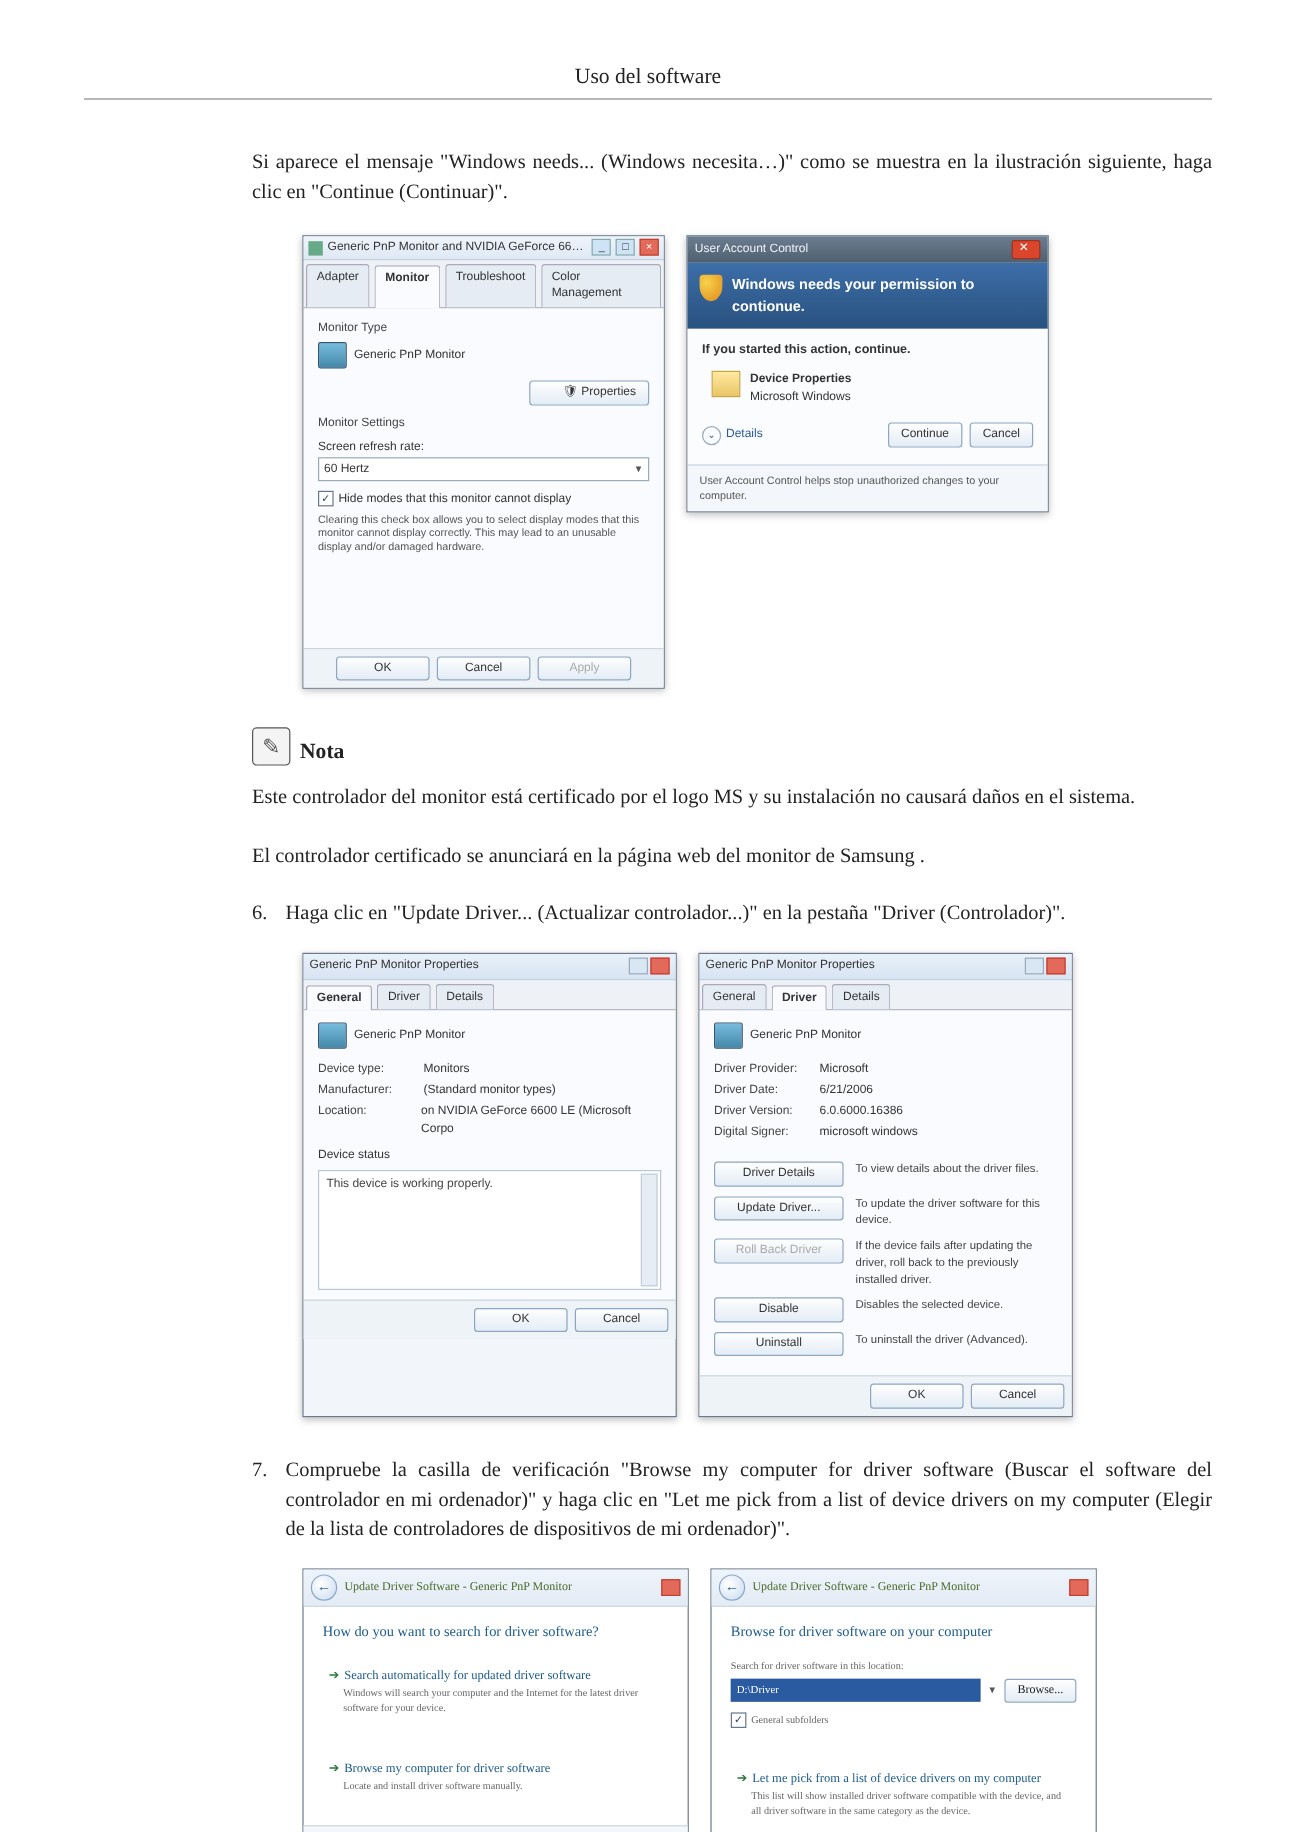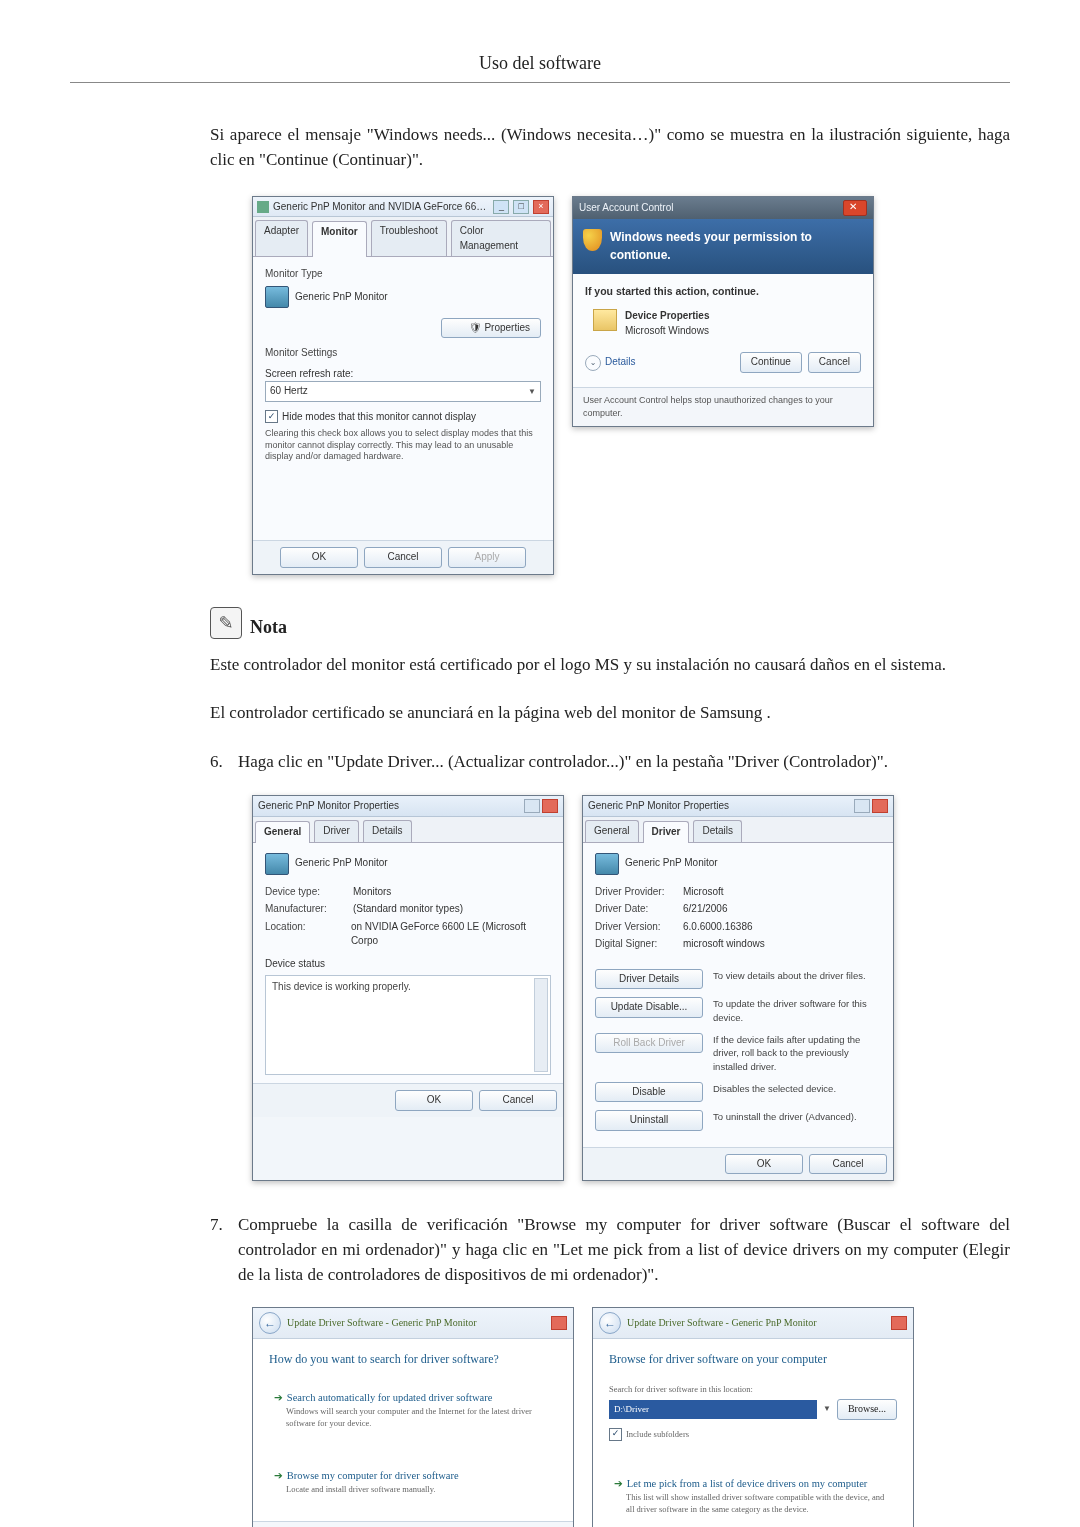--- a/index.html
+++ b/index.html
@@ -318,21 +318,21 @@
         <div class="kv">
             <span class="k">Digital Signer:</span>
             <span>microsoft windows</span>
           </div>
         <div style="height:6px;"></div>
         <div class="drvbtnrow">
             <span class="btn">Driver Details</span>
             <span class="desc2">To view details about the driver files.</span>
           </div>
         <div class="drvbtnrow">
-            <span class="btn">Update Disable...</span>
+            <span class="btn">Update Driver...</span>
             <span class="desc2">To update the driver software for this device.</span>
           </div>
         <div class="drvbtnrow">
             <span class="btn disabled">Roll Back Driver</span>
             <span class="desc2">If the device fails after updating the driver, roll back to the previously installed driver.</span>
           </div>
         <div class="drvbtnrow">
             <span class="btn">Disable</span>
             <span class="desc2">Disables the selected device.</span>
           </div>
@@ -391,21 +391,21 @@
       <div class="wiz-body">
         <div class="wiz-h">Browse for driver software on your computer</div>
         <div class="smalllabel">Search for driver software in this location:</div>
         <div class="pathbox">
           <span class="pb">D:\Driver</span>
           <span class="arrow">▼</span>
           <span class="btn">Browse...</span>
         </div>
         <div class="chkline">
           <span class="chk">✓</span>
-          <span class="smalllabel">Include subfolders</span>
+          <span class="smalllabel">General subfolders</span>
         </div>
         <div style="height:24px;"></div>
         <div class="wiz-opt">
           <div class="ot"><span class="arrowmark">➔</span><span>Let me pick from a list of device drivers on my computer</span></div>
           <div class="od">This list will show installed driver software compatible with the device, and all driver software in the same category as the device.</div>
         </div>
       </div>
 
     </div>
   </div>

